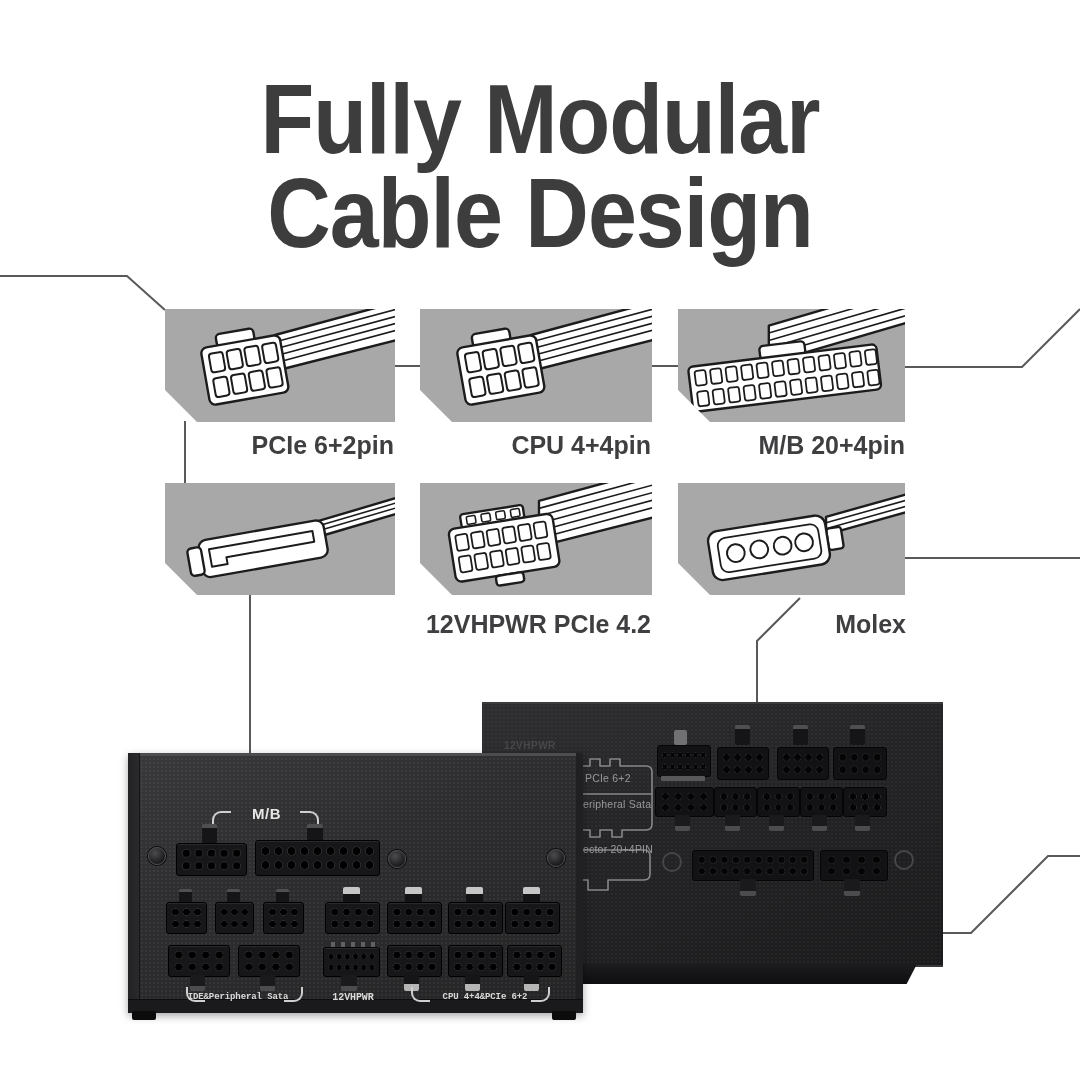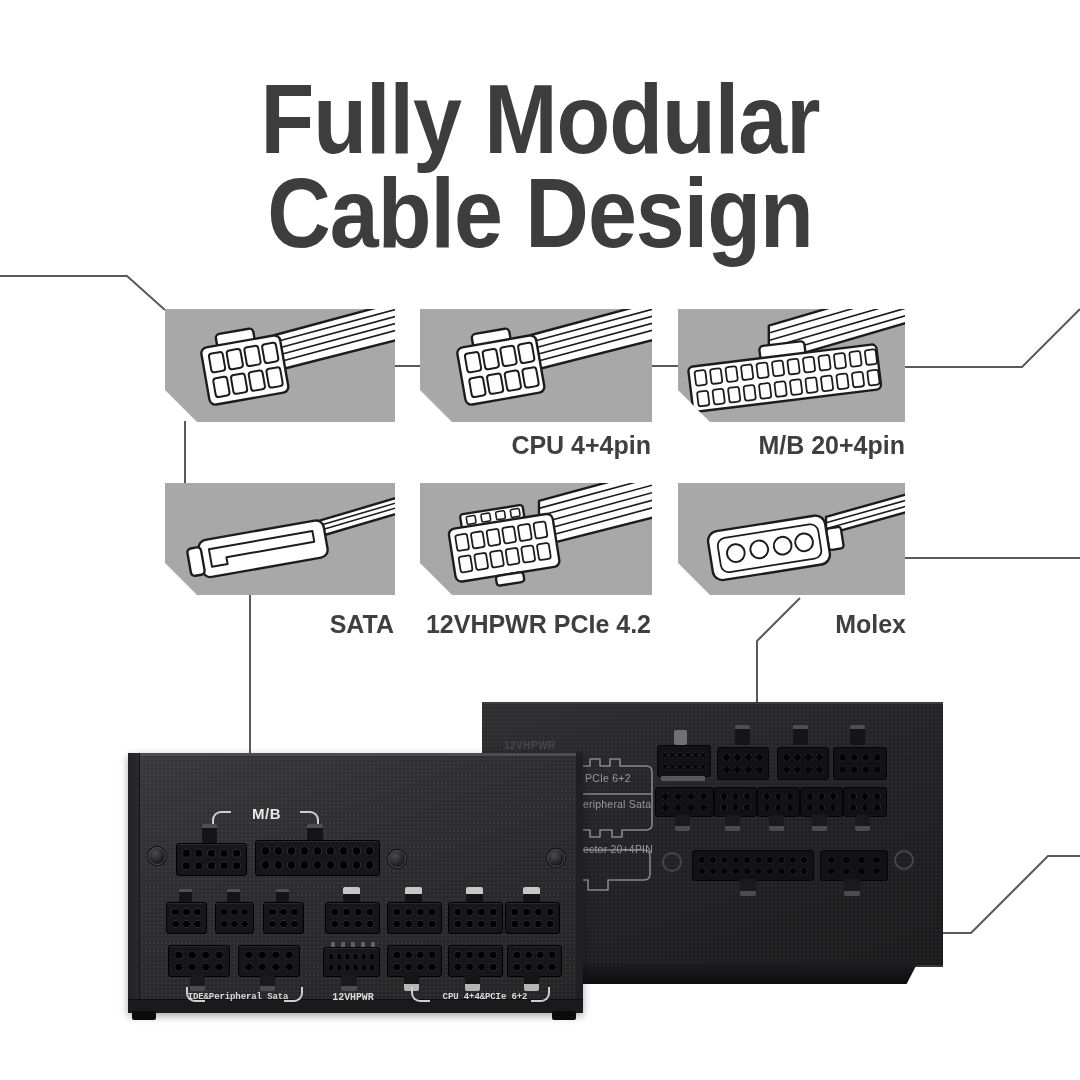--- a/index.html
+++ b/index.html
@@ -248,23 +248,23 @@
             <circle cx="58" cy="65" r="9"></circle>
               <circle cx="82" cy="65" r="9"></circle>
             <circle cx="106" cy="65" r="9"></circle>
               <circle cx="128" cy="65" r="9"></circle>
           </g>
         </g>
       </g>
     </svg>
   </div>
 
+  <div class="cl" style="left:165px;top:428px;width:229px">PCIe 6+2pin</div>
   <div class="cl" style="left:420px;top:428px;width:231px">CPU 4+4pin</div>
   <div class="cl" style="left:678px;top:428px;width:227px">M/B 20+4pin</div>
-  <div class="cl" style="left:165px;top:607px;width:229px">SATA</div>
   <div class="cl" style="left:395px;top:607px;width:256px">12VHPWR PCIe 4.2</div>
   <div class="cl" style="left:678px;top:607px;width:228px">Molex</div>
 
   <div id="psu-rear" class="psu">
     <span class="rfaint" style="left:22px;top:36px">12VHPWR</span>
 
     <svg width="461" height="261" viewBox="0 0 461 261" style="position:absolute;left:0;top:0">
       <g fill="none" stroke="#86878a" stroke-width="1.6" stroke-linejoin="round">
         <path d="M82,62 L88,62 L88,55 L98,55 L98,62 L108,62 L108,55 L118,55 L118,62 L128,62 L128,55 L138,55 L138,62 L164,62 Q170,62 170,68 L170,120 Q170,126 164,126 L140,126 L140,133 L130,133 L130,126 L118,126 L118,133 L108,133 L108,126 L82,126 Q76,126 76,120 L76,68 Q76,62 82,62 Z"></path>
         <line x1="76" y1="90" x2="170" y2="90"></line>

